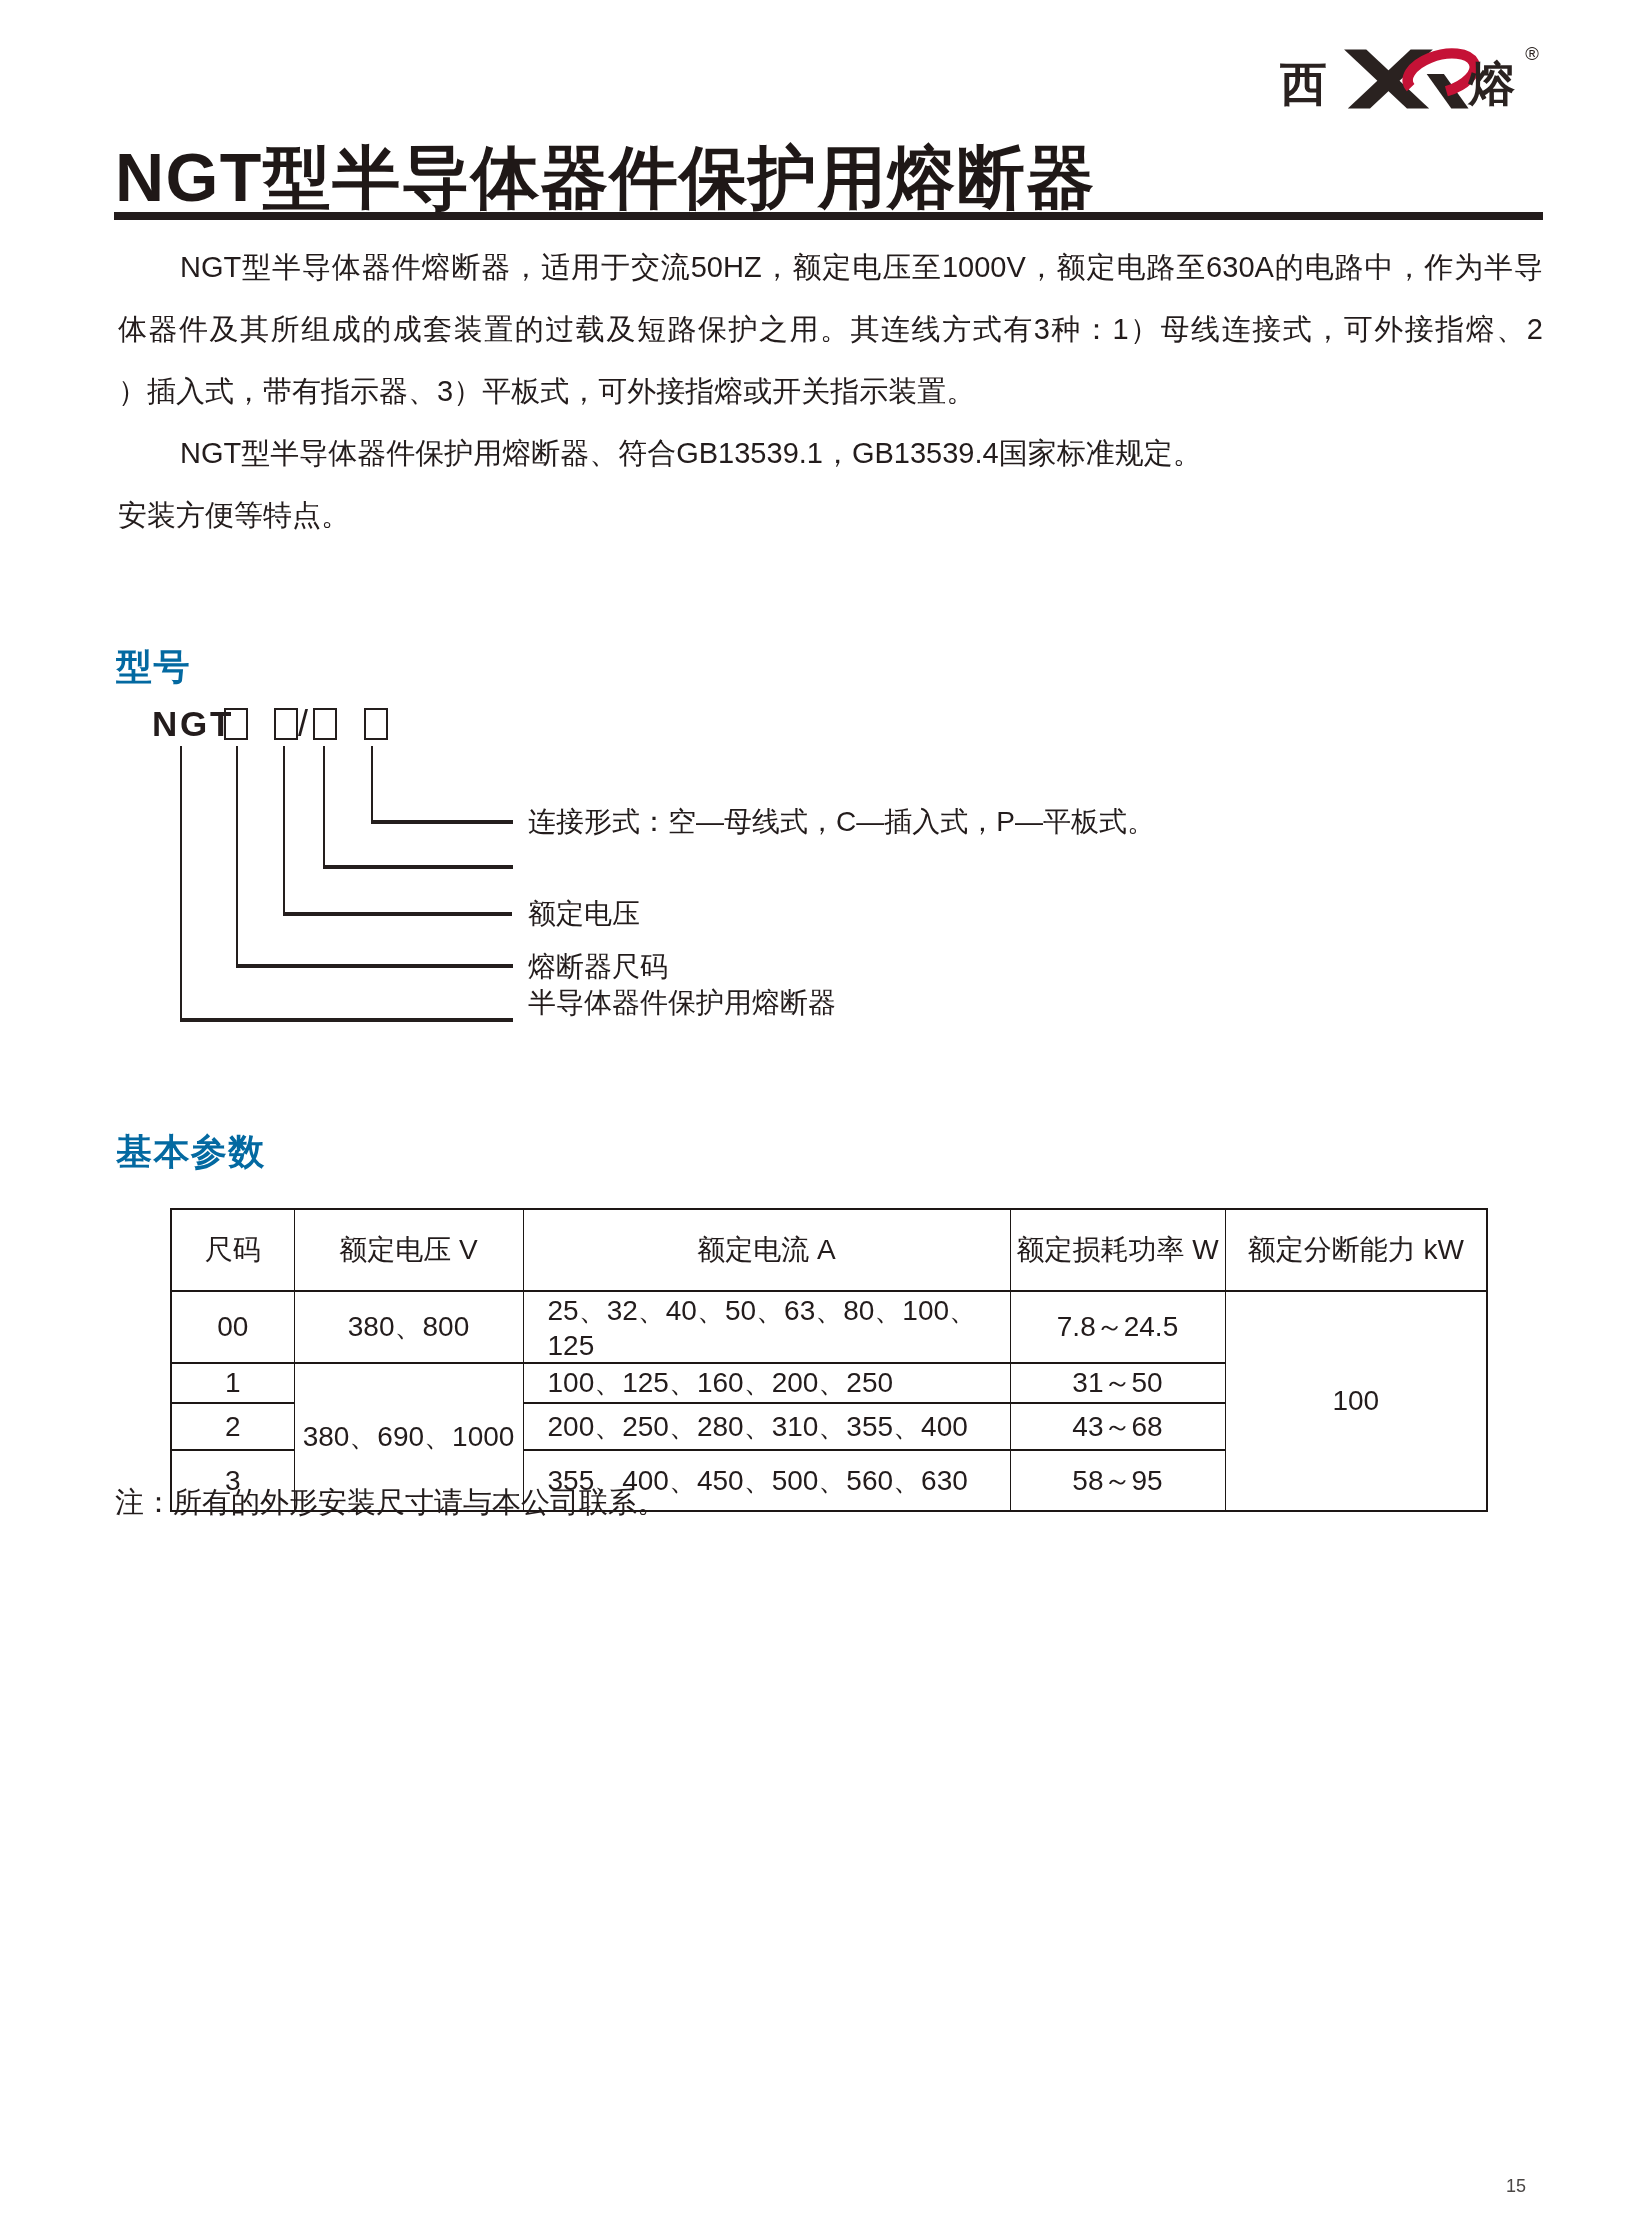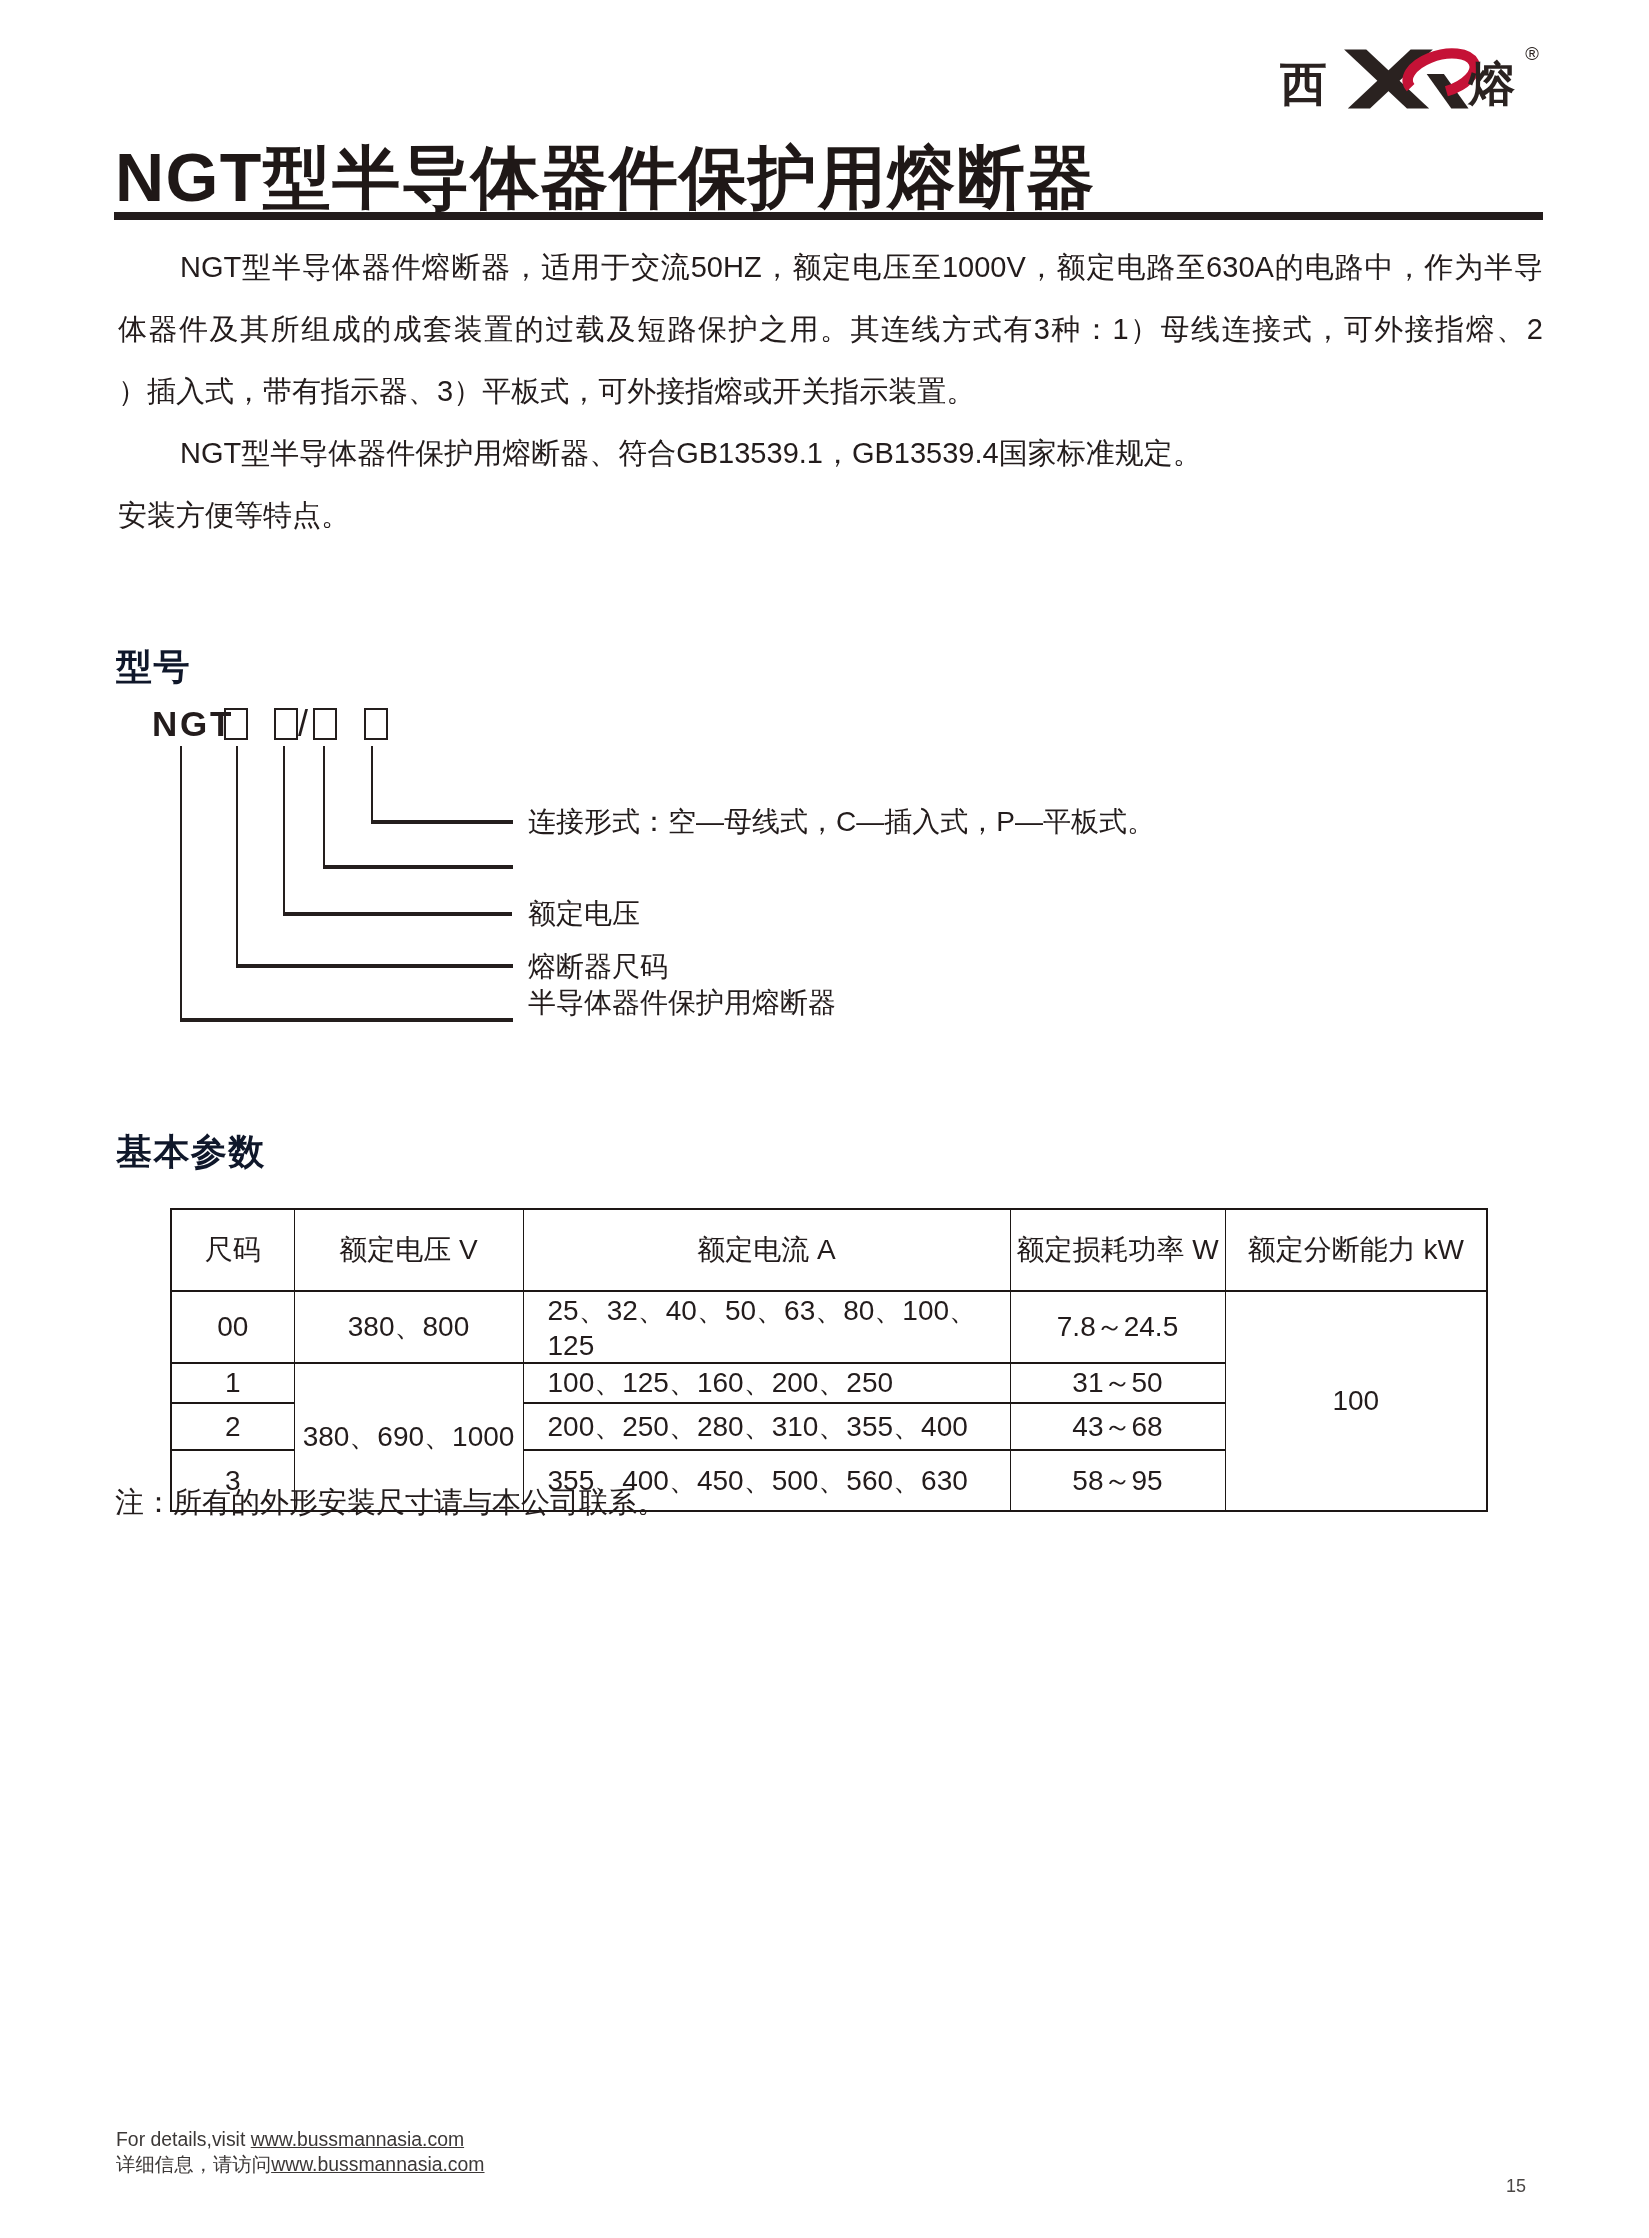--- a/index.html
+++ b/index.html
@@ -25,21 +25,21 @@
   }
   .title-rule{left:114px;top:212px;width:1429px;height:7.6px;background:#231c1c;}
 
   
   .intro{left:118px;top:236px;width:1425px;font-size:29px;line-height:62px;font-weight:500;}
   .intro .line{white-space:nowrap;}
   .intro .line.full{white-space:normal;text-align:justify;text-align-last:justify;}
   .intro .line.indent{text-indent:62px;}
 
   
-  .section-heading{font-size:36px;font-weight:600;color:#0f172a;letter-spacing:1.4px;white-space:nowrap;}
+  .section-heading{font-size:36px;font-weight:600;color:#0369a1;letter-spacing:1.4px;white-space:nowrap;}
   .h-model{left:116px;top:643px;}
   .h-params{left:116px;top:1128px;}
 
   
   .code-prefix{left:152px;top:704px;font-size:35px;font-weight:600;letter-spacing:2.8px;white-space:nowrap;}
   .code-box{width:23.6px;height:32px;border:2.1px solid #241e1d;top:708px;box-sizing:border-box;}
   .code-slash{left:298px;top:703px;font-size:36px;font-weight:500;}
   .vline{width:2.1px;background:#241e1d;}
   .hline{height:3.5px;background:#241e1d;}
   .model-label{left:528px;font-size:28px;font-weight:500;white-space:nowrap;line-height:36px;}
@@ -168,20 +168,16 @@
     <tr class="row-3">
       <td>3</td>
       <td class="cur">355、400、450、500、560、630</td>
       <td>58～95</td>
     </tr>
   </tbody>
     </table>
 
   <div class="abs note">注：所有的外形安装尺寸请与本公司联系。</div>
 
-  <div class="abs footer">
-    <div><span>For details,visit </span><span class="url">www.bussmannasia.com</span></div>
-    <div><span>详细信息，请访问</span><span class="url">www.bussmannasia.com</span></div>
-  </div>
   <div class="abs page-number">15</div>
 
 </div>
 
 
 </body></html>

